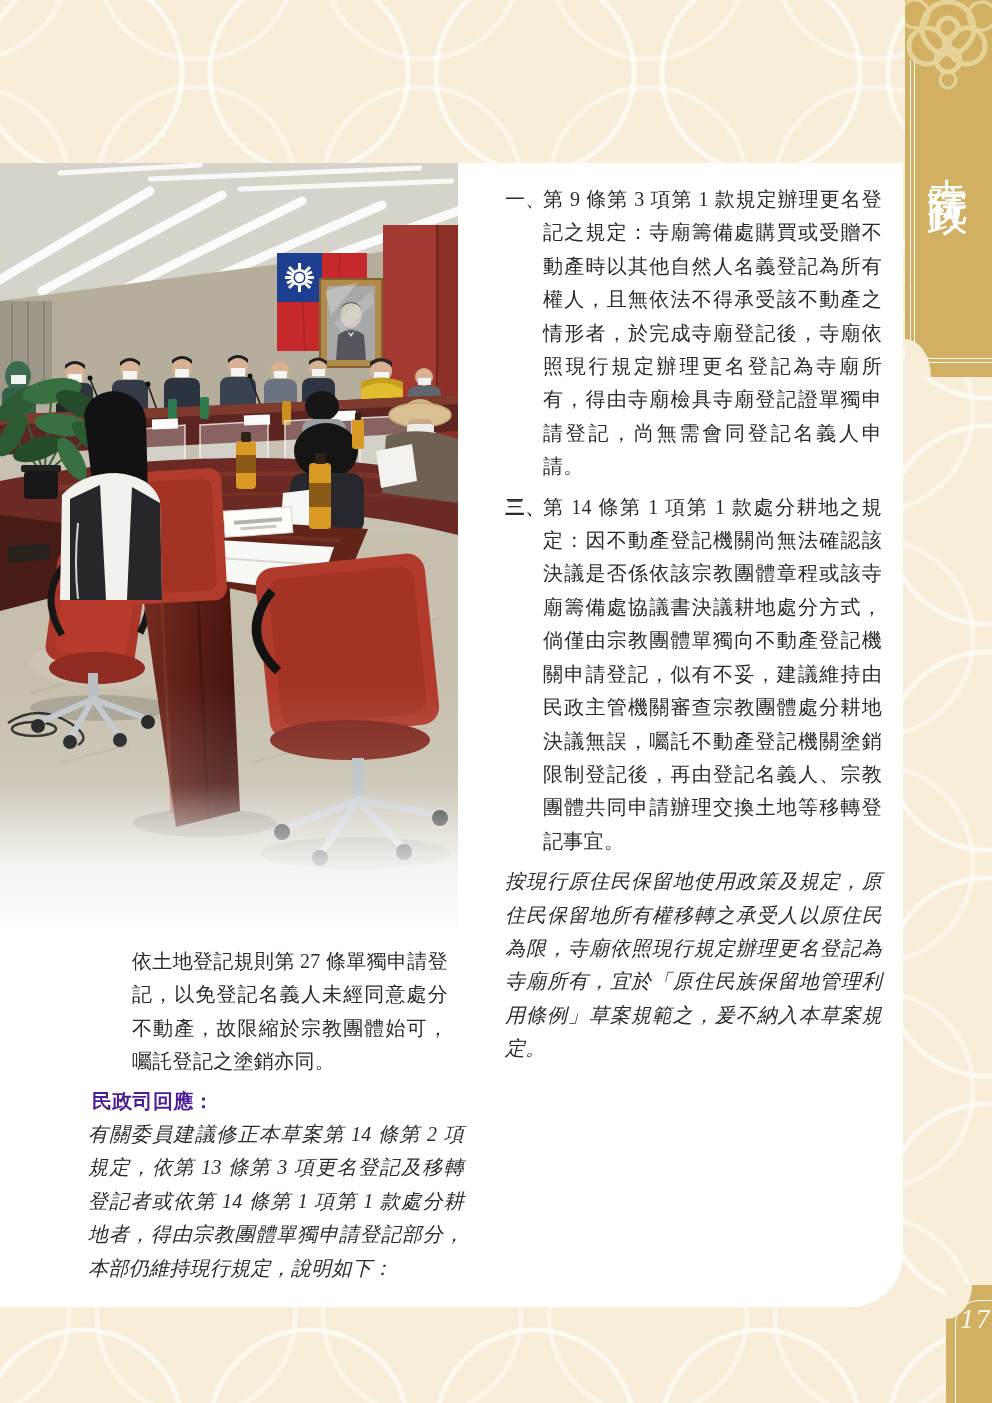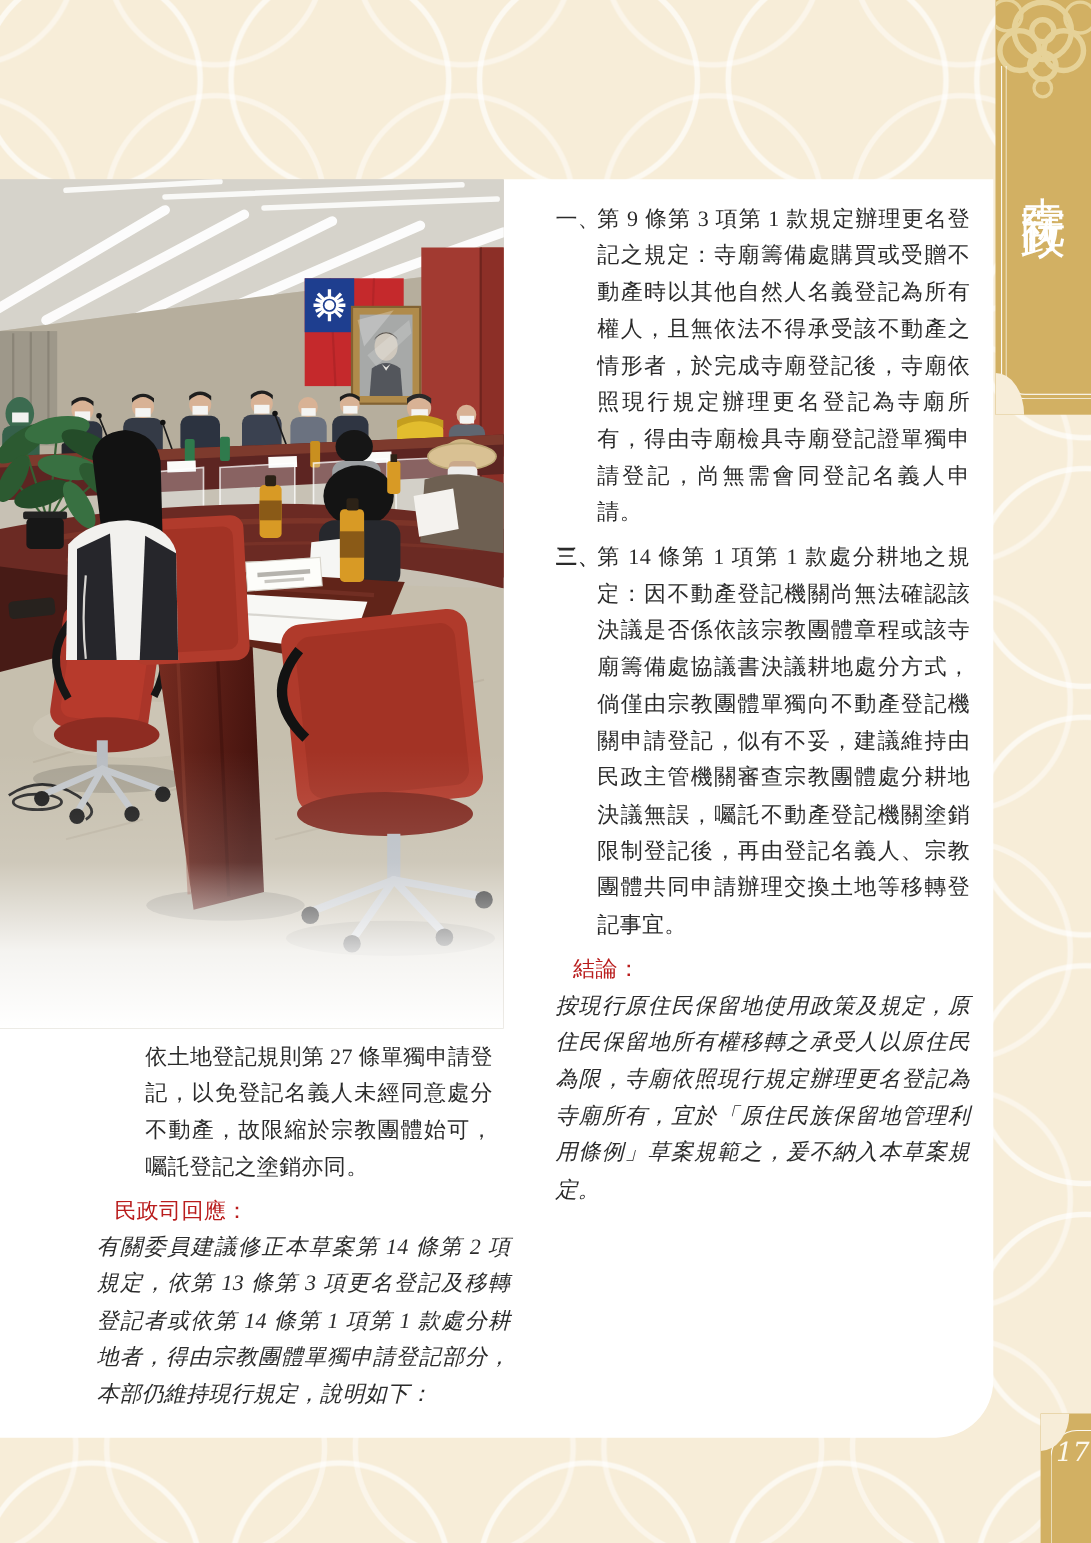--- a/index.html
+++ b/index.html
@@ -29,21 +29,21 @@
   .photo-wrap svg{display:block;}
   
   .txt{
     color:var(--body_text,#2b2b2b);
     font-size:20px;line-height:33.4px;letter-spacing:.3px;
     text-align:justify;
   }
   .left-col{position:absolute;left:88px;top:945px;width:376px;}
   .right-col{position:absolute;left:505px;top:183px;width:377px;}
   .cont-par{margin:0 16px 0 44px;}
-  .col-heading{font-weight:normal;color:#b91c1c;margin:6px 0 0 16px;}
+  .col-heading{font-weight:bold;color:#4c1d95;margin:6px 0 0 4px;}
   .body-par{margin:0;font-style:italic;}
   ol.num-list{list-style:none;margin:0;padding:0;}
   ol.num-list li{position:relative;padding-left:38px;margin:0 0 7px 0;}
   ol.num-list .marker{position:absolute;left:0;top:0;}
   
   .tab-top{
     position:absolute;left:905px;top:0;width:87px;height:377px;
     background:var(--gold_tab,#d2b063);overflow:hidden;
   }
   .tab-top .knot{position:absolute;left:0;top:-6px;opacity:.95;}
@@ -423,21 +423,20 @@
       <span>第 9 條第 3 項第 1 款規定辦理更名登記之規定：寺廟籌備處購買或受贈不動產時以其他自然人名義登記為所有權人，且無依法不得承受該不動產之情形者，於完成寺廟登記後，寺廟依照現行規定辦理更名登記為寺廟所有，得由寺廟檢具寺廟登記證單獨申請登記，尚無需會同登記名義人申請。</span>
     </li>
     <li class="list-item">
       <span class="marker">二、</span>
     </li>
     <li class="list-item">
       <span class="marker">三、</span>
       <span>第 14 條第 1 項第 1 款處分耕地之規定：因不動產登記機關尚無法確認該決議是否係依該宗教團體章程或該寺廟籌備處協議書決議耕地處分方式，倘僅由宗教團體單獨向不動產登記機關申請登記，似有不妥，建議維持由民政主管機關審查宗教團體處分耕地決議無誤，囑託不動產登記機關塗銷限制登記後，再由登記名義人、宗教團體共同申請辦理交換土地等移轉登記事宜。</span>
     </li>
   </ol>
-  <p class="col-heading">結論：</p>
   <p class="body-par">按現行原住民保留地使用政策及規定，原住民保留地所有權移轉之承受人以原住民為限，寺廟依照現行規定辦理更名登記為寺廟所有，宜於「原住民族保留地管理利用條例」草案規範之，爰不納入本草案規定。</p>
 </div>
 
 <div class="tab-top">
   <svg class="knot" width="87" height="104" viewBox="0 0 87 104">
     <g fill="none" stroke="#e7d49b" stroke-width="5">
       <circle cx="43" cy="34" r="26"></circle>
       <circle cx="22" cy="52" r="18"></circle>
       <circle cx="62" cy="52" r="18"></circle>
       <circle cx="43" cy="66" r="12"></circle>

